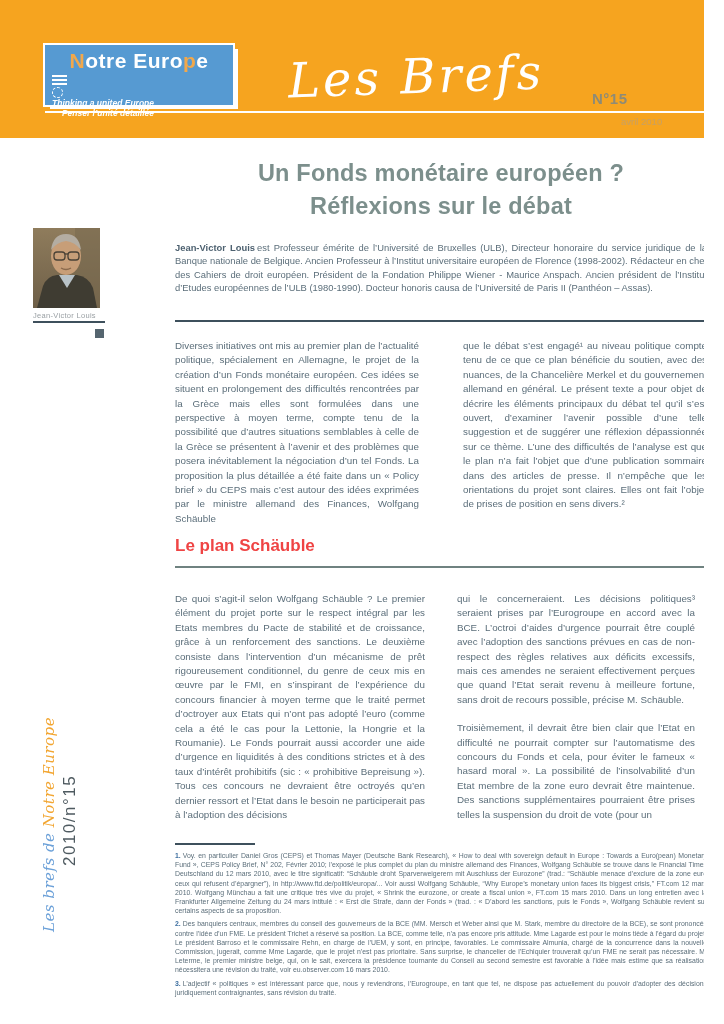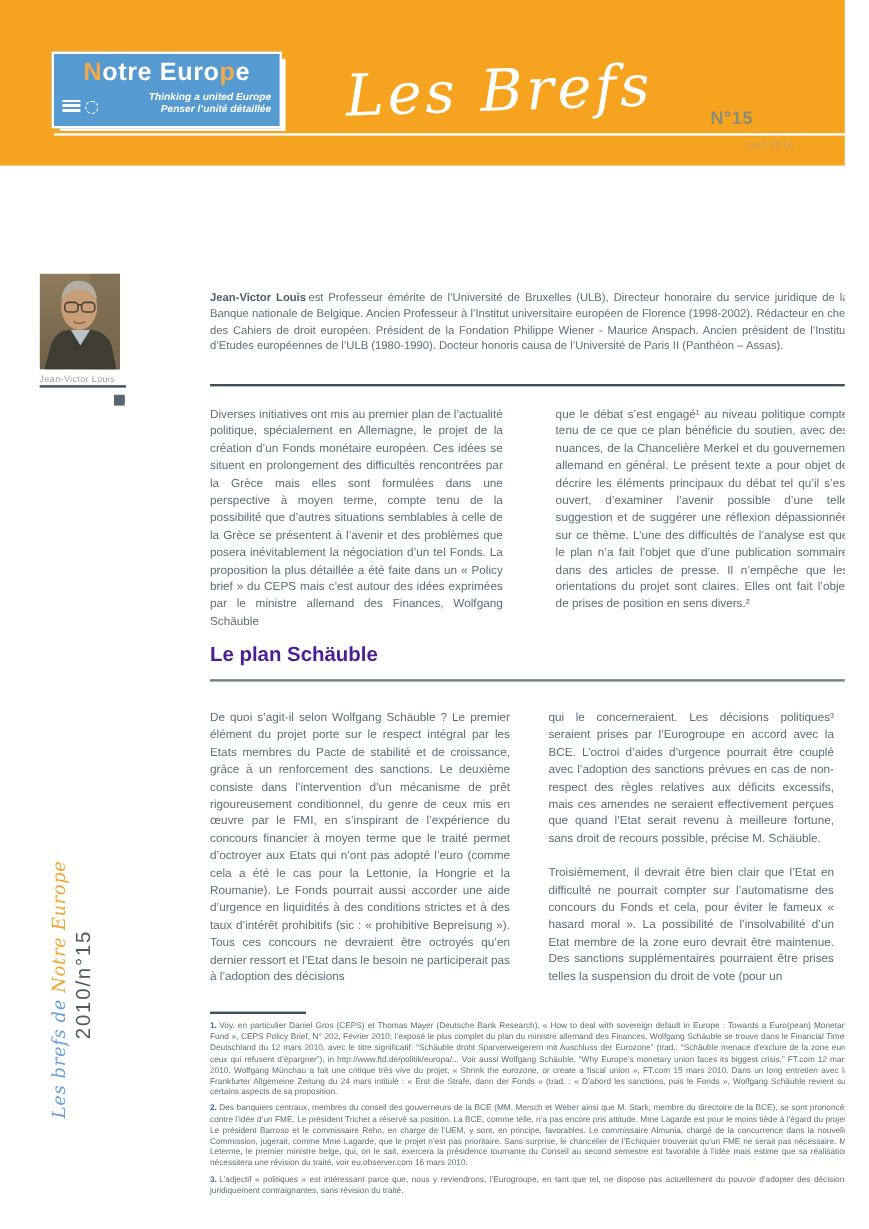--- a/index.html
+++ b/index.html
@@ -10,21 +10,21 @@
   
   .banner{position:absolute;left:0;top:0;width:724px;height:138px;background:#f6a41f;}
   .logo-box{
     position:absolute;left:43px;top:43px;width:192px;height:64px;
     background:#569ad2;border:2px solid #ffffff;box-sizing:border-box;
     box-shadow:5px 4px 0 -2px #ffffff;
     padding:4px 7px 3px 7px;
   }
   .logo-title{font-size:21px;font-weight:bold;color:#ffffff;letter-spacing:0.5px;line-height:24px;text-align:center;}
   .logo-title .lt-orange{color:#f2a84b;}
-  .logo-bottom{display:flex;align-items:flex-end;margin-top:2px;}
+  .logo-bottom{display:flex;align-items:flex-start;margin-top:2px;flex-direction:column;}
   .flag-icon{
     width:15px;height:12px;display:inline-block;margin-right:4px;
     background:repeating-linear-gradient(#ffffff 0 2px,#569ad2 2px 4px);
   }
   .stars-icon{
     width:11px;height:11px;display:inline-block;border:1.5px dashed #ffffff;border-radius:50%;
     box-sizing:border-box;margin-right:4px;
   }
   .taglines{flex:1;text-align:right;color:#ffffff;font-style:italic;font-weight:bold;font-size:8.5px;line-height:10px;}
   .brefs{
@@ -52,21 +52,21 @@
   }
   .bio strong{margin-right:2px;color:#4d6170;}
   .bio-rule{position:absolute;left:175px;top:320px;width:532px;height:2px;background:#3e505c;}
   
   .cols{position:absolute;left:175px;width:532px;display:flex;gap:14px;}
   .cols-1{top:339px;gap:44px;}
   .cols-2{top:592px;gap:32px;}
   .col{flex:1;font-size:9.8px;line-height:14.4px;color:#5b6e7a;text-align:justify;}
   .col p{margin:0 12px 14px 0;}
   
-  .section-heading{position:absolute;left:175px;top:536px;font-size:17px;font-weight:bold;color:#4c1d95;}
+  .section-heading{position:absolute;left:175px;top:536px;font-size:17px;font-weight:bold;color:#ef4444;}
   .heading-rule{position:absolute;left:175px;top:566px;width:532px;height:2px;background:#6f8280;}
   
   .fn-rule{position:absolute;left:175px;top:843px;width:80px;height:2px;background:#3e505c;}
   .footnotes{position:absolute;left:175px;top:851px;width:532px;font-size:6.9px;line-height:9.2px;color:#5b6e7a;text-align:justify;}
   .footnotes p{margin:0 0 4px 0;}
   .fn-num{color:#3c6e9f;font-weight:bold;margin-right:2px;}
   
   .v-script{
     position:absolute;left:40px;top:932px;transform:rotate(-90deg);transform-origin:0 0;
     white-space:nowrap;font-family:"DejaVu Serif","Liberation Serif",serif;font-style:italic;
@@ -95,20 +95,24 @@
           <div>Penser l’unité détaillée</div>
         </div>
       </div>
     </div>
     <div class="brefs">Les Brefs</div>
     <div class="banner-rule"></div>
     <div class="issue-num">N°15</div>
     <div class="issue-date">avril 2010</div>
   </header>
 
+  <div class="title">
+    <div>Un Fonds monétaire européen ?</div>
+    <div>Réflexions sur le débat</div>
+  </div>
 
   <svg class="photo" viewBox="0 0 67 80" preserveAspectRatio="none">
     <defs>
       <linearGradient id="bg" x1="0" y1="0" x2="0" y2="1">
         <stop offset="0" stop-color="#8f7c5c"></stop>
           <stop offset="1" stop-color="#6e5f48"></stop>
       </linearGradient>
     </defs>
     <rect x="0" y="0" width="67" height="80" fill="url(#bg)"></rect>
     <rect x="42" y="0" width="25" height="80" fill="#7a6a50" opacity="0.6"></rect>

